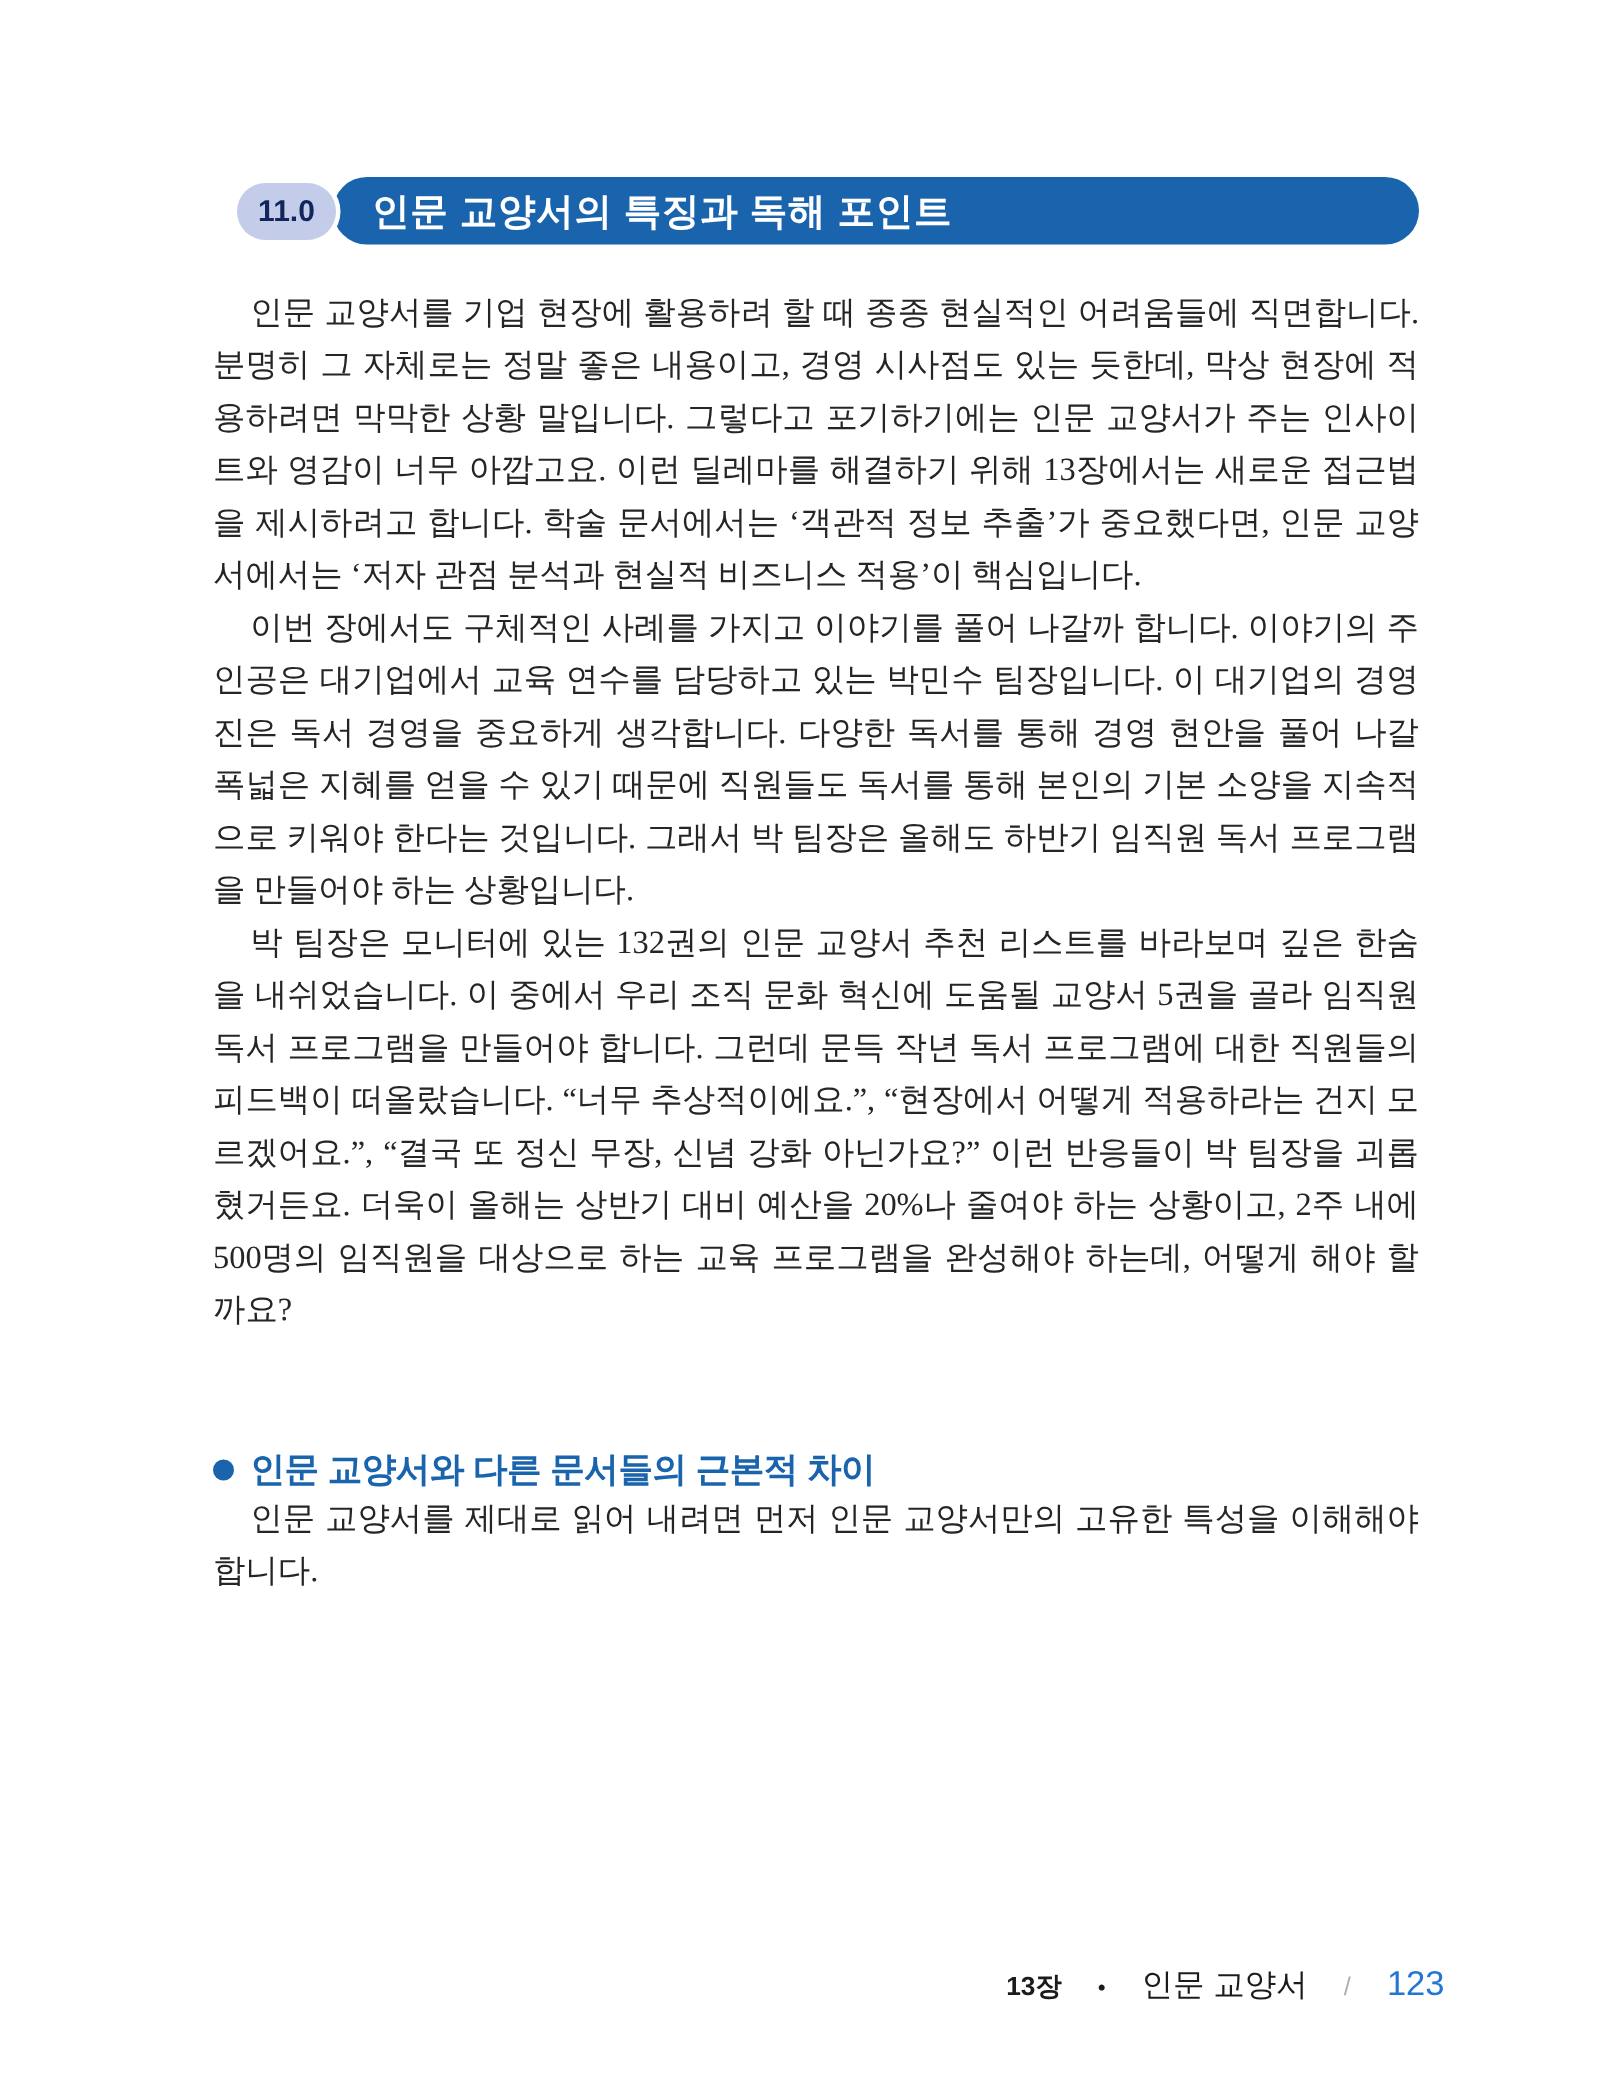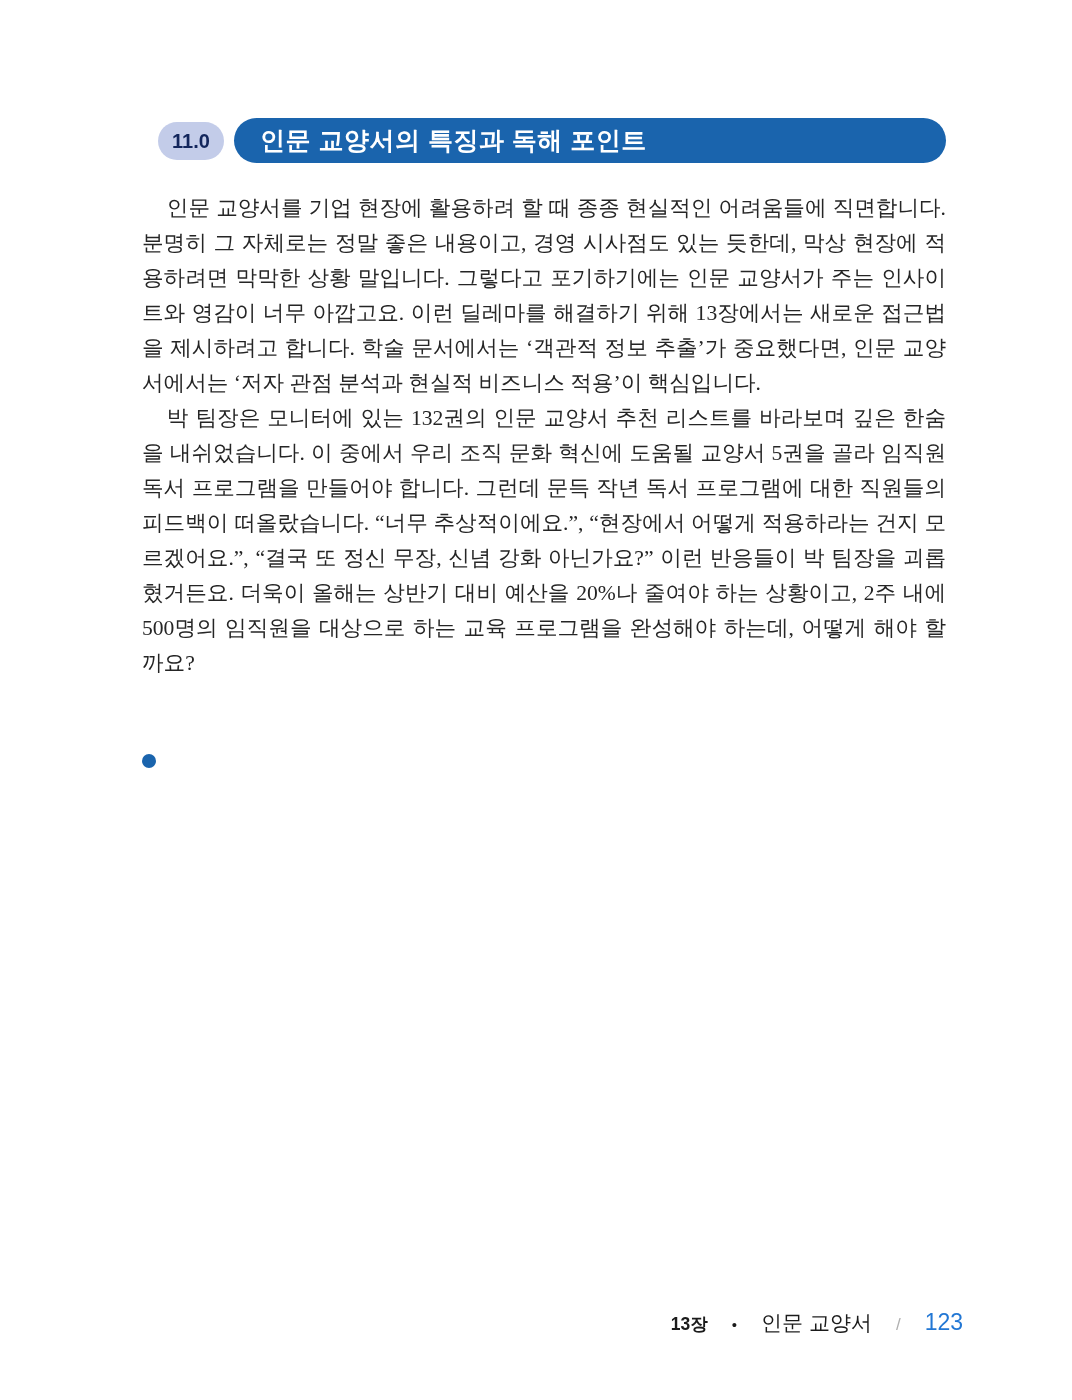--- a/index.html
+++ b/index.html
@@ -20,21 +20,21 @@
     inset: 0;
   }
   
   .section-header {
     position: relative;
     margin: 118px 126px 0 142px;
     height: 46px;
   }
   .section-banner {
     position: absolute;
-    left: 92px;
+    left: 80px;
     right: 0;
     top: 0;
     height: 45px;
     background: #1a64ad;
     border-radius: 23px;
     display: flex;
     align-items: center;
   }
   .section-banner .title {
     font-family: "Liberation Sans", "DejaVu Sans", sans-serif;
@@ -142,26 +142,29 @@
     <div class="section-banner">
       <span class="title">인문 교양서의 특징과 독해 포인트</span>
     </div>
     <div class="section-badge">
       <span>11.0</span>
     </div>
   </div>
 
   <div class="text-col">
     <p class="body-par first">인문 교양서를 기업 현장에 활용하려 할 때 종종 현실적인 어려움들에 직면합니다. 분명히 그 자체로는 정말 좋은 내용이고, 경영 시사점도 있는 듯한데, 막상 현장에 적용하려면 막막한 상황 말입니다. 그렇다고 포기하기에는 인문 교양서가 주는 인사이트와 영감이 너무 아깝고요. 이런 딜레마를 해결하기 위해 13장에서는 새로운 접근법을 제시하려고 합니다. 학술 문서에서는 ‘객관적 정보 추출’가 중요했다면, 인문 교양서에서는 ‘저자 관점 분석과 현실적 비즈니스 적용’이 핵심입니다.</p>
+    <p class="body-par">이번 장에서도 구체적인 사례를 가지고 이야기를 풀어 나갈까 합니다. 이야기의 주인공은 대기업에서 교육 연수를 담당하고 있는 박민수 팀장입니다. 이 대기업의 경영진은 독서 경영을 중요하게 생각합니다. 다양한 독서를 통해 경영 현안을 풀어 나갈 폭넓은 지혜를 얻을 수 있기 때문에 직원들도 독서를 통해 본인의 기본 소양을 지속적으로 키워야 한다는 것입니다. 그래서 박 팀장은 올해도 하반기 임직원 독서 프로그램을 만들어야 하는 상황입니다.</p>
     <p class="body-par">박 팀장은 모니터에 있는 132권의 인문 교양서 추천 리스트를 바라보며 깊은 한숨을 내쉬었습니다. 이 중에서 우리 조직 문화 혁신에 도움될 교양서 5권을 골라 임직원 독서 프로그램을 만들어야 합니다. 그런데 문득 작년 독서 프로그램에 대한 직원들의 피드백이 떠올랐습니다. “너무 추상적이에요.”, “현장에서 어떻게 적용하라는 건지 모르겠어요.”, “결국 또 정신 무장, 신념 강화 아닌가요?” 이런 반응들이 박 팀장을 괴롭혔거든요. 더욱이 올해는 상반기 대비 예산을 20%나 줄여야 하는 상황이고, 2주 내에 500명의 임직원을 대상으로 하는 교육 프로그램을 완성해야 하는데, 어떻게 해야 할까요?</p>
 
     <div class="subsection-header">
       <span class="subsection-bullet"></span>
+      <span class="subsection-title">인문 교양서와 다른 문서들의 근본적 차이</span>
     </div>
 
+    <p class="body-par after-sub">인문 교양서를 제대로 읽어 내려면 먼저 인문 교양서만의 고유한 특성을 이해해야 합니다.</p>
   </div>
 
   <div class="footer">
     <span class="chapter">13장</span>
     <span class="sep">•</span>
     <span class="section-name">인문 교양서</span>
     <span class="divider">/</span>
     <span class="page-number">123</span>
   </div>
 

